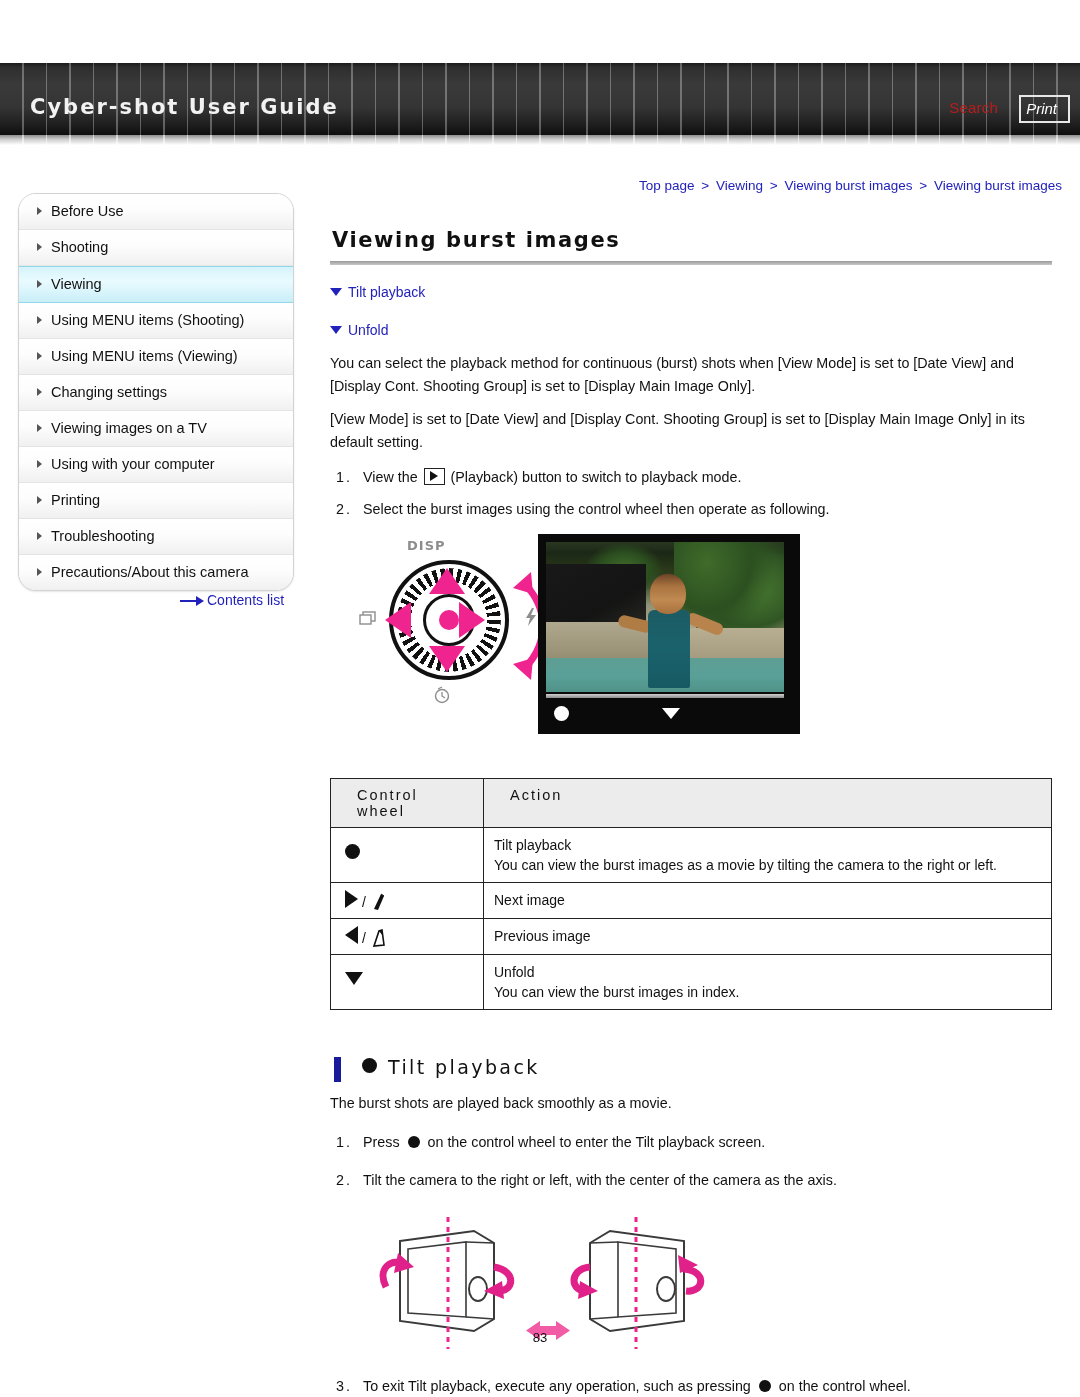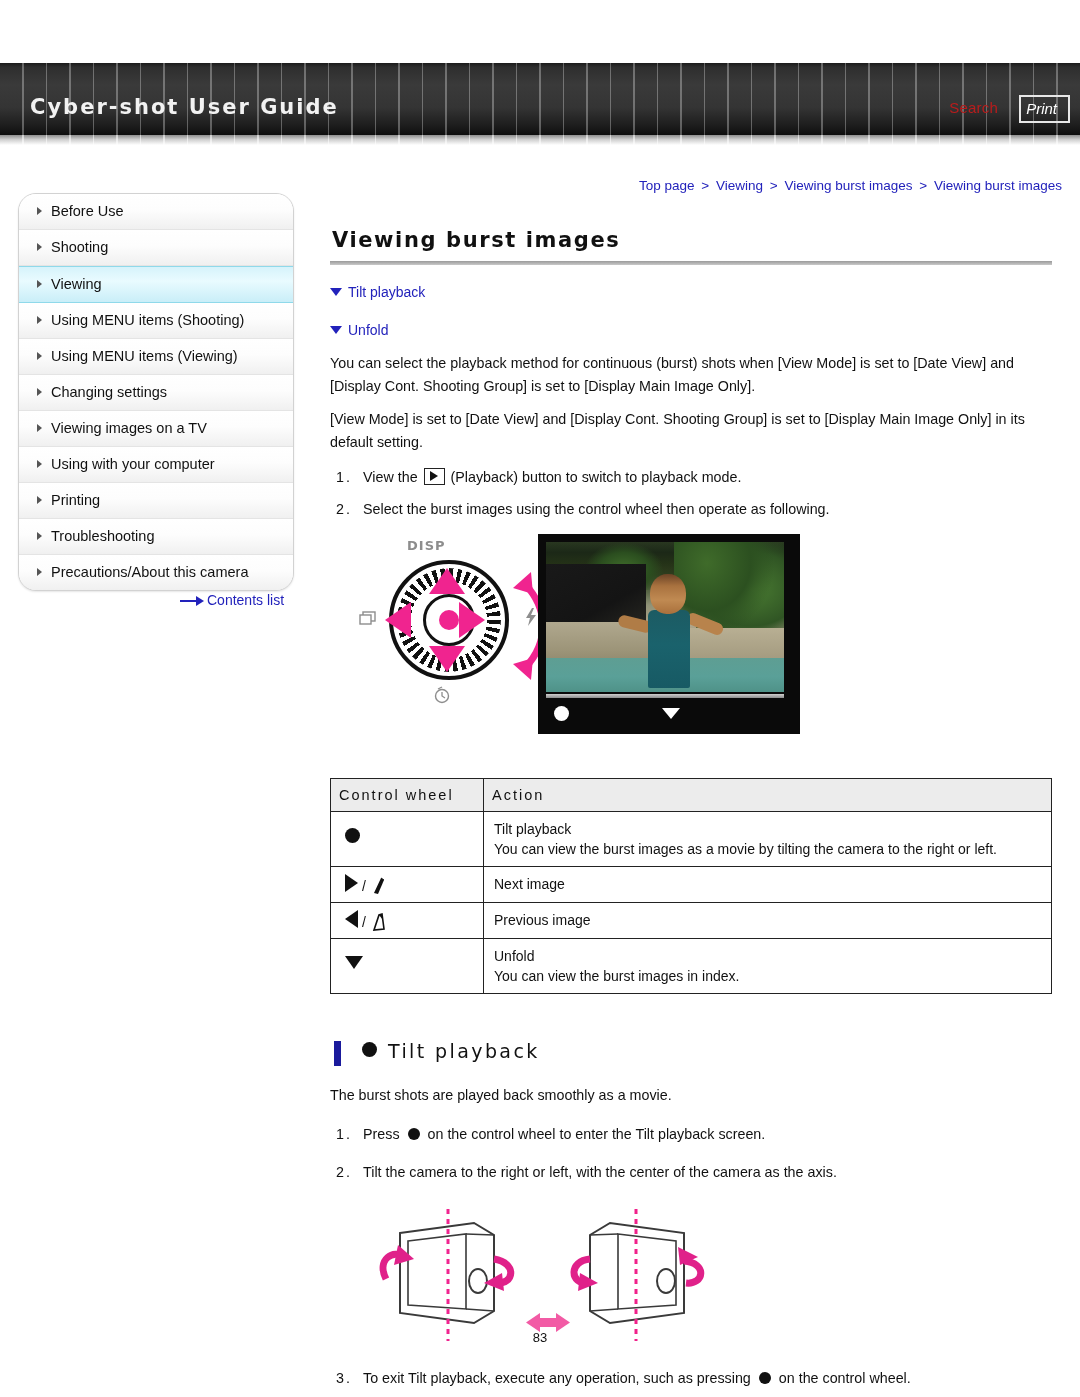--- a/index.html
+++ b/index.html
@@ -277,21 +277,21 @@
   }
 
   
   .tbl{
     border-collapse:collapse;width:722px;margin-top:22px;
     font-size:14px;color:#111;
   }
   .tbl th,.tbl td{border:1.4px solid #222;padding:7px 10px;vertical-align:top;text-align:left;}
   .tbl thead th{
     background:#ececec;font-weight:normal;letter-spacing:2px;
-    font-size:14.5px;padding:8px 8px;
+    font-size:14.5px;padding:8px 26px;
   }
   .tbl td.sym{width:128px;text-align:left;padding-left:14px;}
   .sym-dot{display:inline-block;width:15px;height:15px;border-radius:50%;background:#111;margin-top:9px;}
   .sym-dn{display:inline-block;width:0;height:0;border-top:13px solid #111;border-left:9px solid transparent;border-right:9px solid transparent;margin-top:10px;}
   .sym-rt{display:inline-block;width:0;height:0;border-left:13px solid #111;border-top:9px solid transparent;border-bottom:9px solid transparent;vertical-align:-1px;}
   .sym-lf{display:inline-block;width:0;height:0;border-right:13px solid #111;border-top:9px solid transparent;border-bottom:9px solid transparent;vertical-align:-1px;}
   .sym-slash{display:inline-block;margin:0 4px;color:#111;}
   .cellline{display:block;line-height:20px;}
 
   
@@ -505,21 +505,21 @@
         </td>
       </tr>
     </tbody>
   </table>
 
   <div class="sec-head">
     <span class="sec-bar"></span>
     <span class="sec-dot"></span><span>Tilt playback</span>
   </div>
 
-  <div class="para" style="margin-top:22px">The burst shots are played back smoothly as a movie.</div>
+  <div class="para" style="margin-top:14px">The burst shots are played back smoothly as a movie.</div>
 
   <div class="olist" style="margin-top:16px">
     <div class="oitem" style="margin-bottom:16px">
       <span class="num">1.</span>
       <span>Press</span>
       <span class="dot-ic"></span>
       <span>on the control wheel to enter the Tilt playback screen.</span>
     </div>
     <div class="oitem">
       <span class="num">2.</span>

